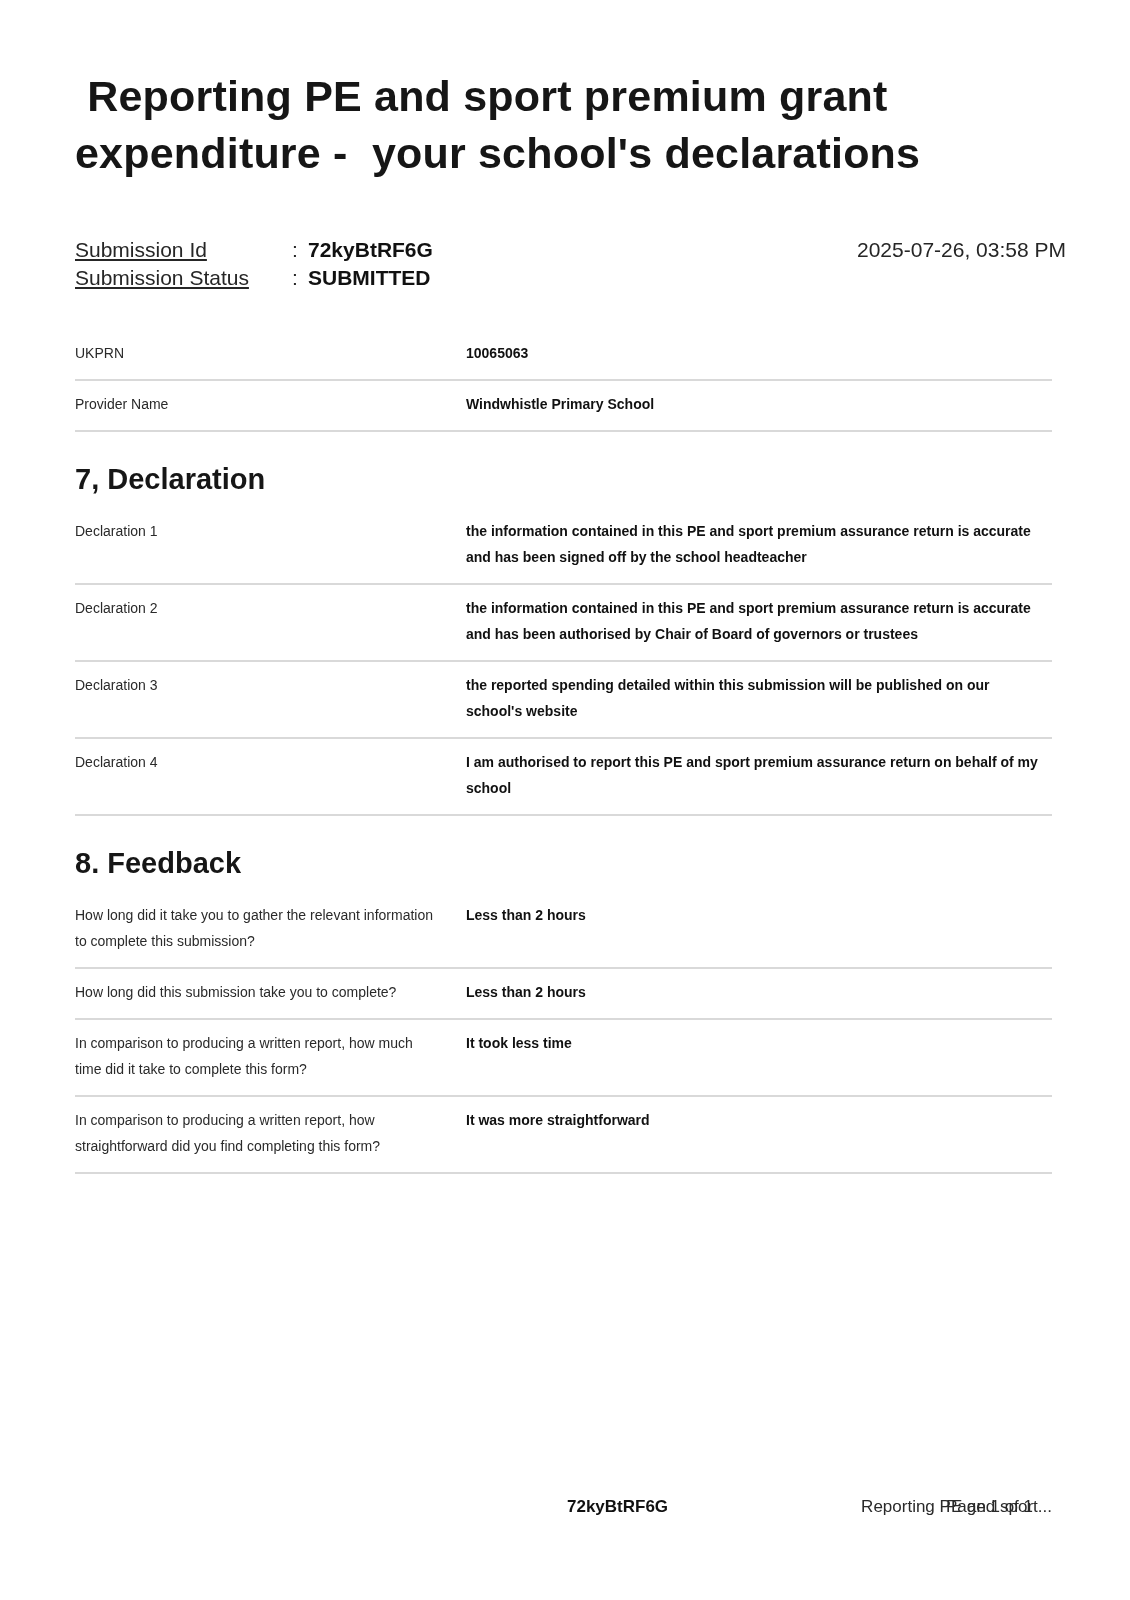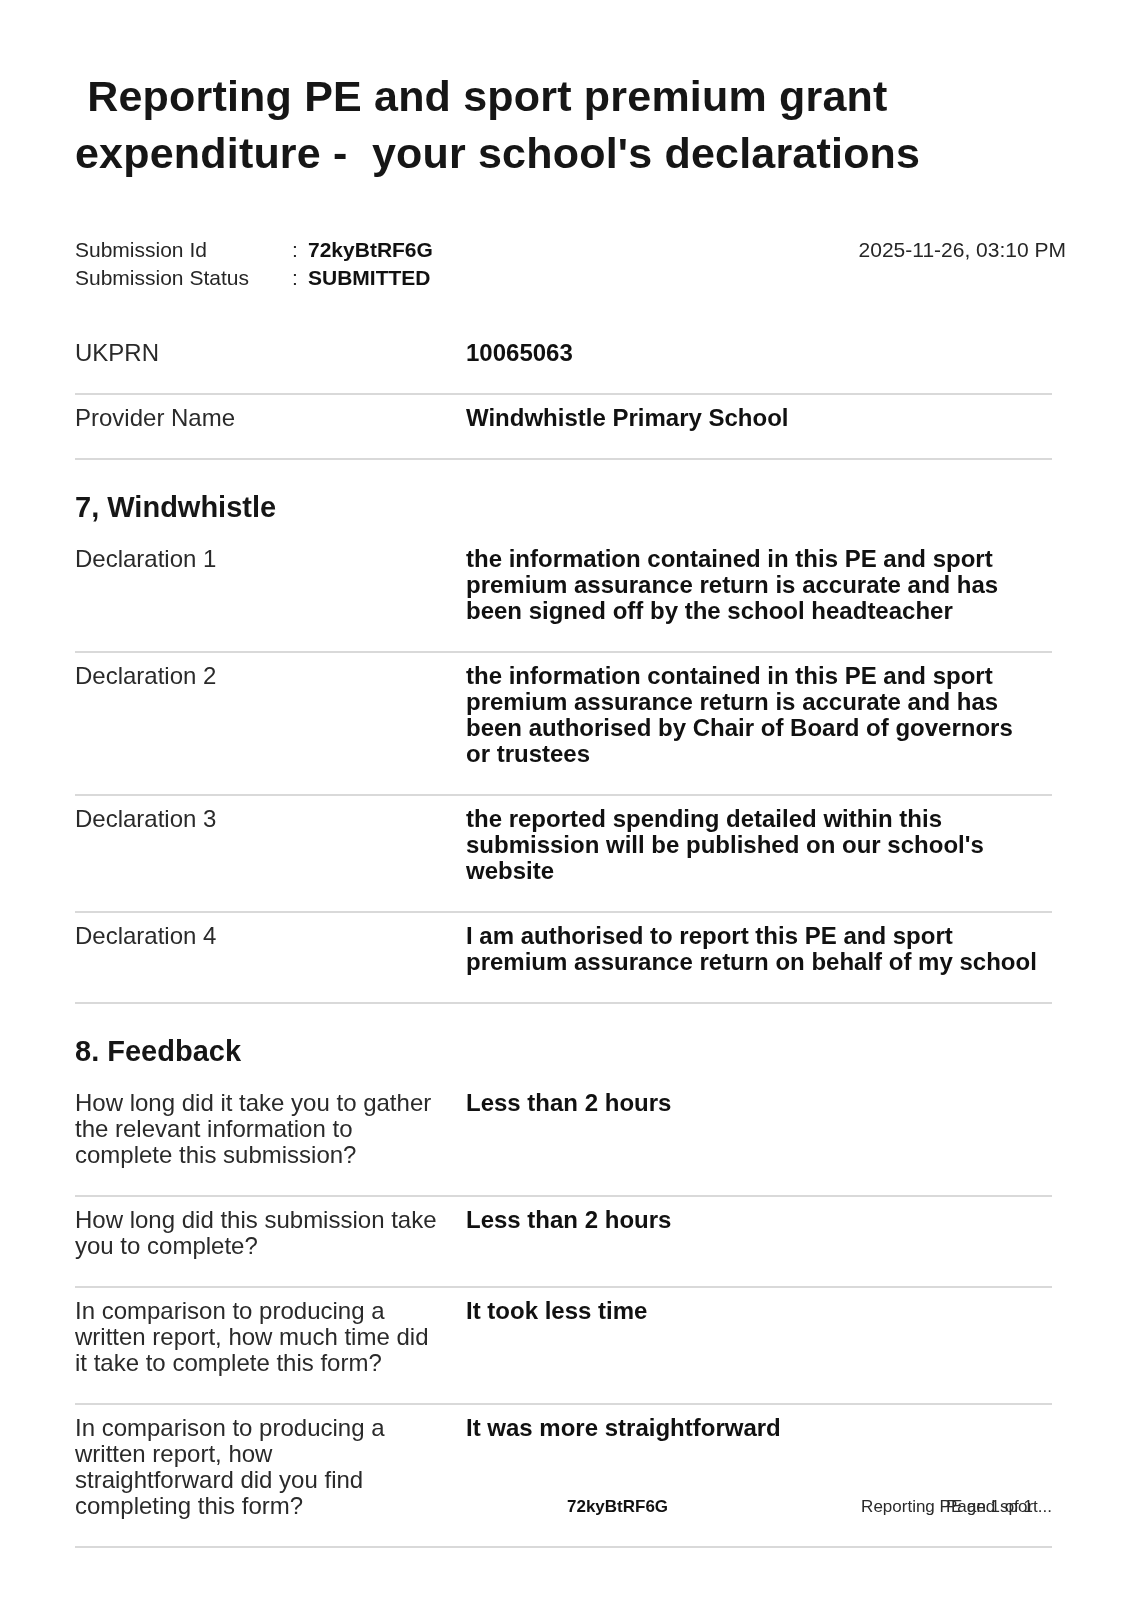--- a/index.html
+++ b/index.html
@@ -33,34 +33,34 @@
     display: flex;
     justify-content: space-between;
     align-items: flex-start;
     font-size: 21px;
     line-height: 28px;
   }
   .meta-grid {
     display: grid;
     grid-template-columns: 217px 16px auto;
   }
-  .meta-label { color: #262626; }
+  .meta-label { color: #262626; text-decoration: underline; }
   .meta-colon { color: #262626; }
   .meta-value { font-weight: bold; color: #111111; }
   .timestamp { font-size: 21px; color: #262626; margin-right: -14px; }
 
   .table { width: 100%; }
   .table.provider { margin-top: 38px; }
   .row {
     display: grid;
     grid-template-columns: 362px 1fr;
     column-gap: 29px;
-    padding: 10px 0 27px 0;
+    padding: 10px 0 13px 0;
     border-bottom: 2px solid #d9d9d9;
-    font-size: 24px;
+    font-size: 14px;
     line-height: 26px;
   }
   .row .label { color: #2a2a2a; }
   .row .value { font-weight: bold; color: #111111; padding-right: 10px; }
 
   .section-heading {
     margin: 30px 0 12px 0;
     font-size: 29px;
     line-height: 34px;
     font-weight: bold;
@@ -102,35 +102,35 @@
 
   <div class="meta">
     <div class="meta-grid">
       <span class="meta-label">Submission Id</span>
       <span class="meta-colon">:</span>
       <span class="meta-value">72kyBtRF6G</span>
       <span class="meta-label">Submission Status</span>
       <span class="meta-colon">:</span>
       <span class="meta-value">SUBMITTED</span>
     </div>
-    <div class="timestamp">2025-11-26, 03:10 PM</div>
+    <div class="timestamp">2025-07-26, 03:58 PM</div>
   </div>
 
   <div class="table provider">
     <div class="row">
       <div class="label">UKPRN</div>
       <div class="value">10065063</div>
     </div>
     <div class="row">
       <div class="label">Provider Name</div>
       <div class="value">Windwhistle Primary School</div>
     </div>
   </div>
 
-  <h2 class="section-heading">7, Windwhistle</h2>
+  <h2 class="section-heading">7, Declaration</h2>
 
   <div class="table">
     <div class="row">
       <div class="label">Declaration 1</div>
       <div class="value">the information contained in this PE and sport premium assurance return is accurate and has been signed off by the school headteacher</div>
     </div>
     <div class="row">
       <div class="label">Declaration 2</div>
       <div class="value">the information contained in this PE and sport premium assurance return is accurate and has been authorised by Chair of Board of governors or trustees</div>
     </div>

